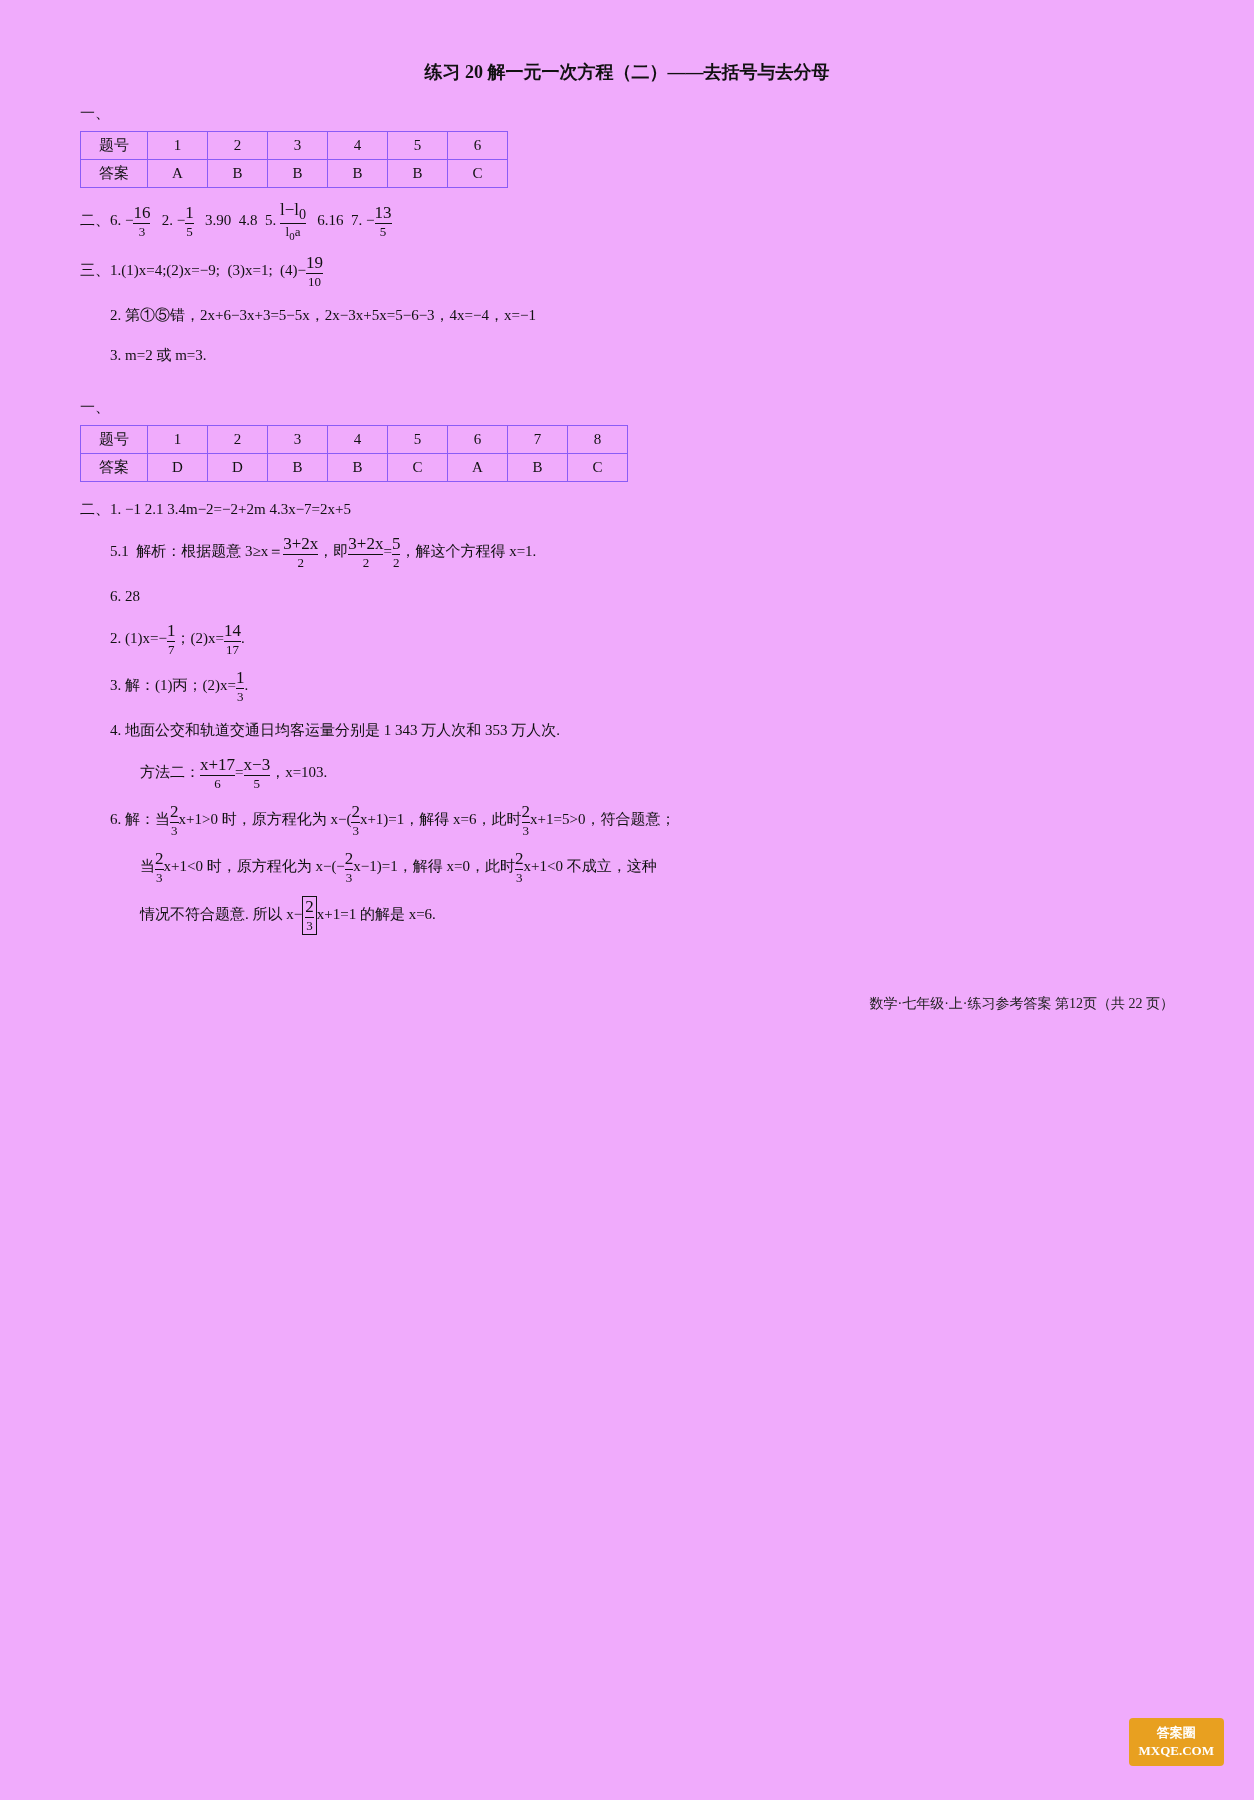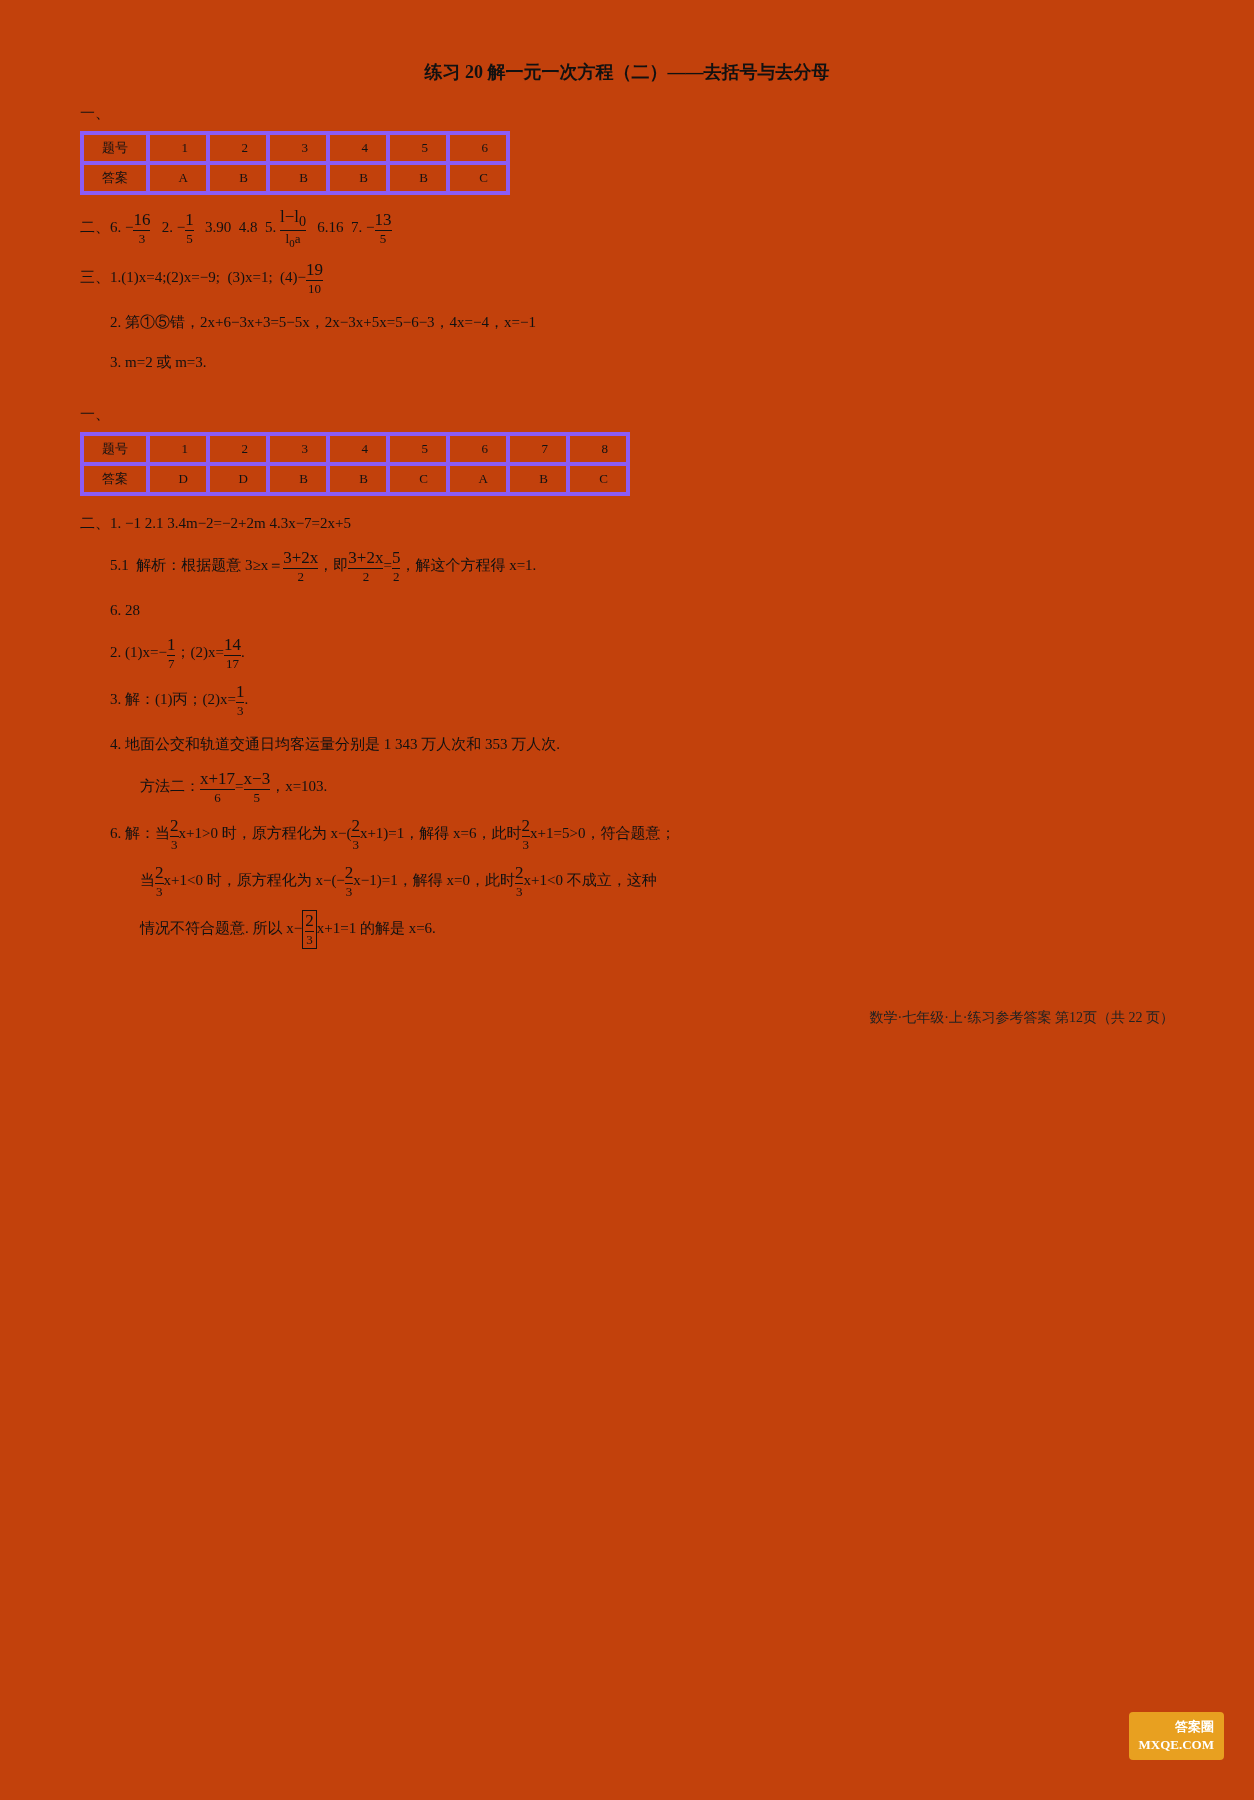--- a/index.html
+++ b/index.html
@@ -9,44 +9,44 @@
       font-size: 15px;
       color: #111;
       display: flex;
       justify-content: center;
       align-items: flex-start;
       min-height: 100vh;
     }
     .page {
       width: 1254px;
       min-height: 1800px;
-      background: #c2410c;
+      background: #f0abfc;
       padding: 60px 80px 36px 80px;
       position: relative;
     }
     .section-title {
       text-align: center;
       font-size: 18px;
       font-weight: bold;
       margin-bottom: 20px;
     }
     .section-label {
       font-size: 15px;
       margin-bottom: 8px;
     }
     table {
       border-collapse: collapse;
       margin-bottom: 12px;
     }
     table td, table th {
-      border: 4px solid #8b5cf6;
+      border: 1px solid #8b5cf6;
       padding: 4px 18px;
-      text-align: right;
+      text-align: center;
       min-width: 60px;
-      font-size: 13px;
+      font-size: 15px;
     }
     table td:first-child, table th:first-child {
       min-width: 50px;
     }
     .answers-row {
       margin-bottom: 10px;
       font-size: 15px;
       line-height: 2;
     }
     .section-divider {
@@ -59,29 +59,29 @@
       margin-left: 60px;
     }
     .footer {
       text-align: right;
       font-size: 14px;
       margin-top: 60px;
       color: #222;
     }
     .watermark {
       position: absolute;
-      bottom: 40px;
+      bottom: 34px;
       right: 30px;
       background: #e8a020;
       color: white;
       font-size: 13px;
       font-weight: bold;
       padding: 6px 10px;
       border-radius: 4px;
-      text-align: right;
+      text-align: center;
       line-height: 1.4;
     }
     .frac {
       display: inline-block;
       text-align: center;
       vertical-align: middle;
     }
     .frac .num {
       display: block;
       border-bottom: 1px solid #111;

